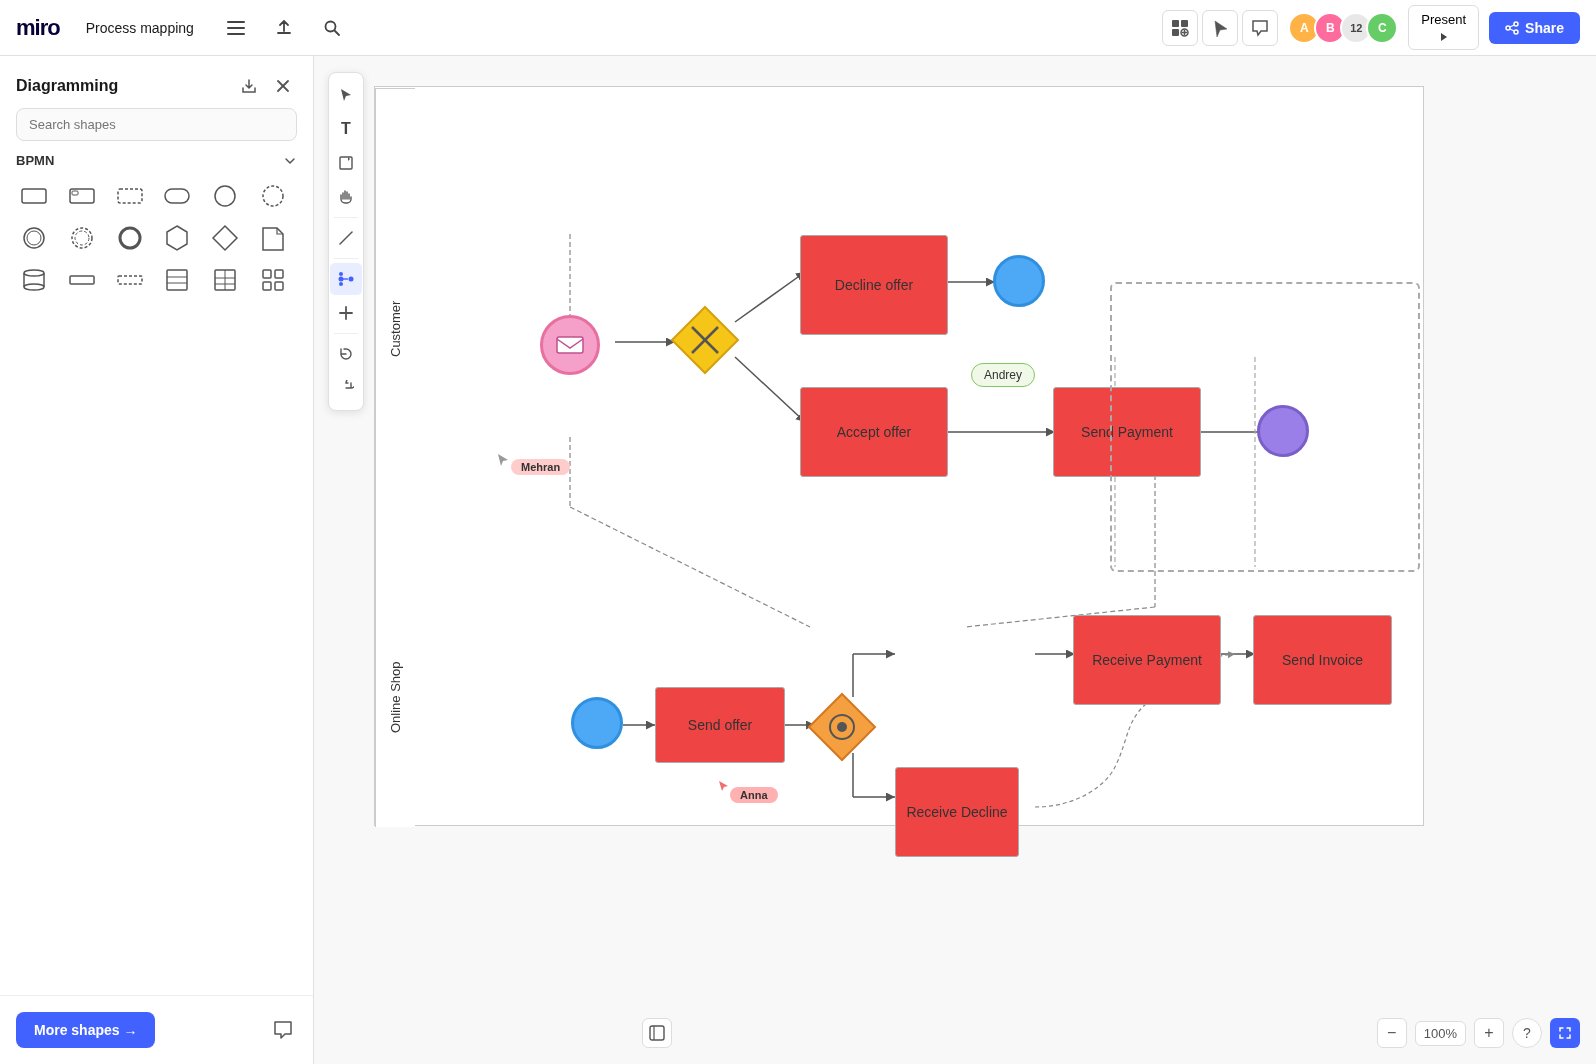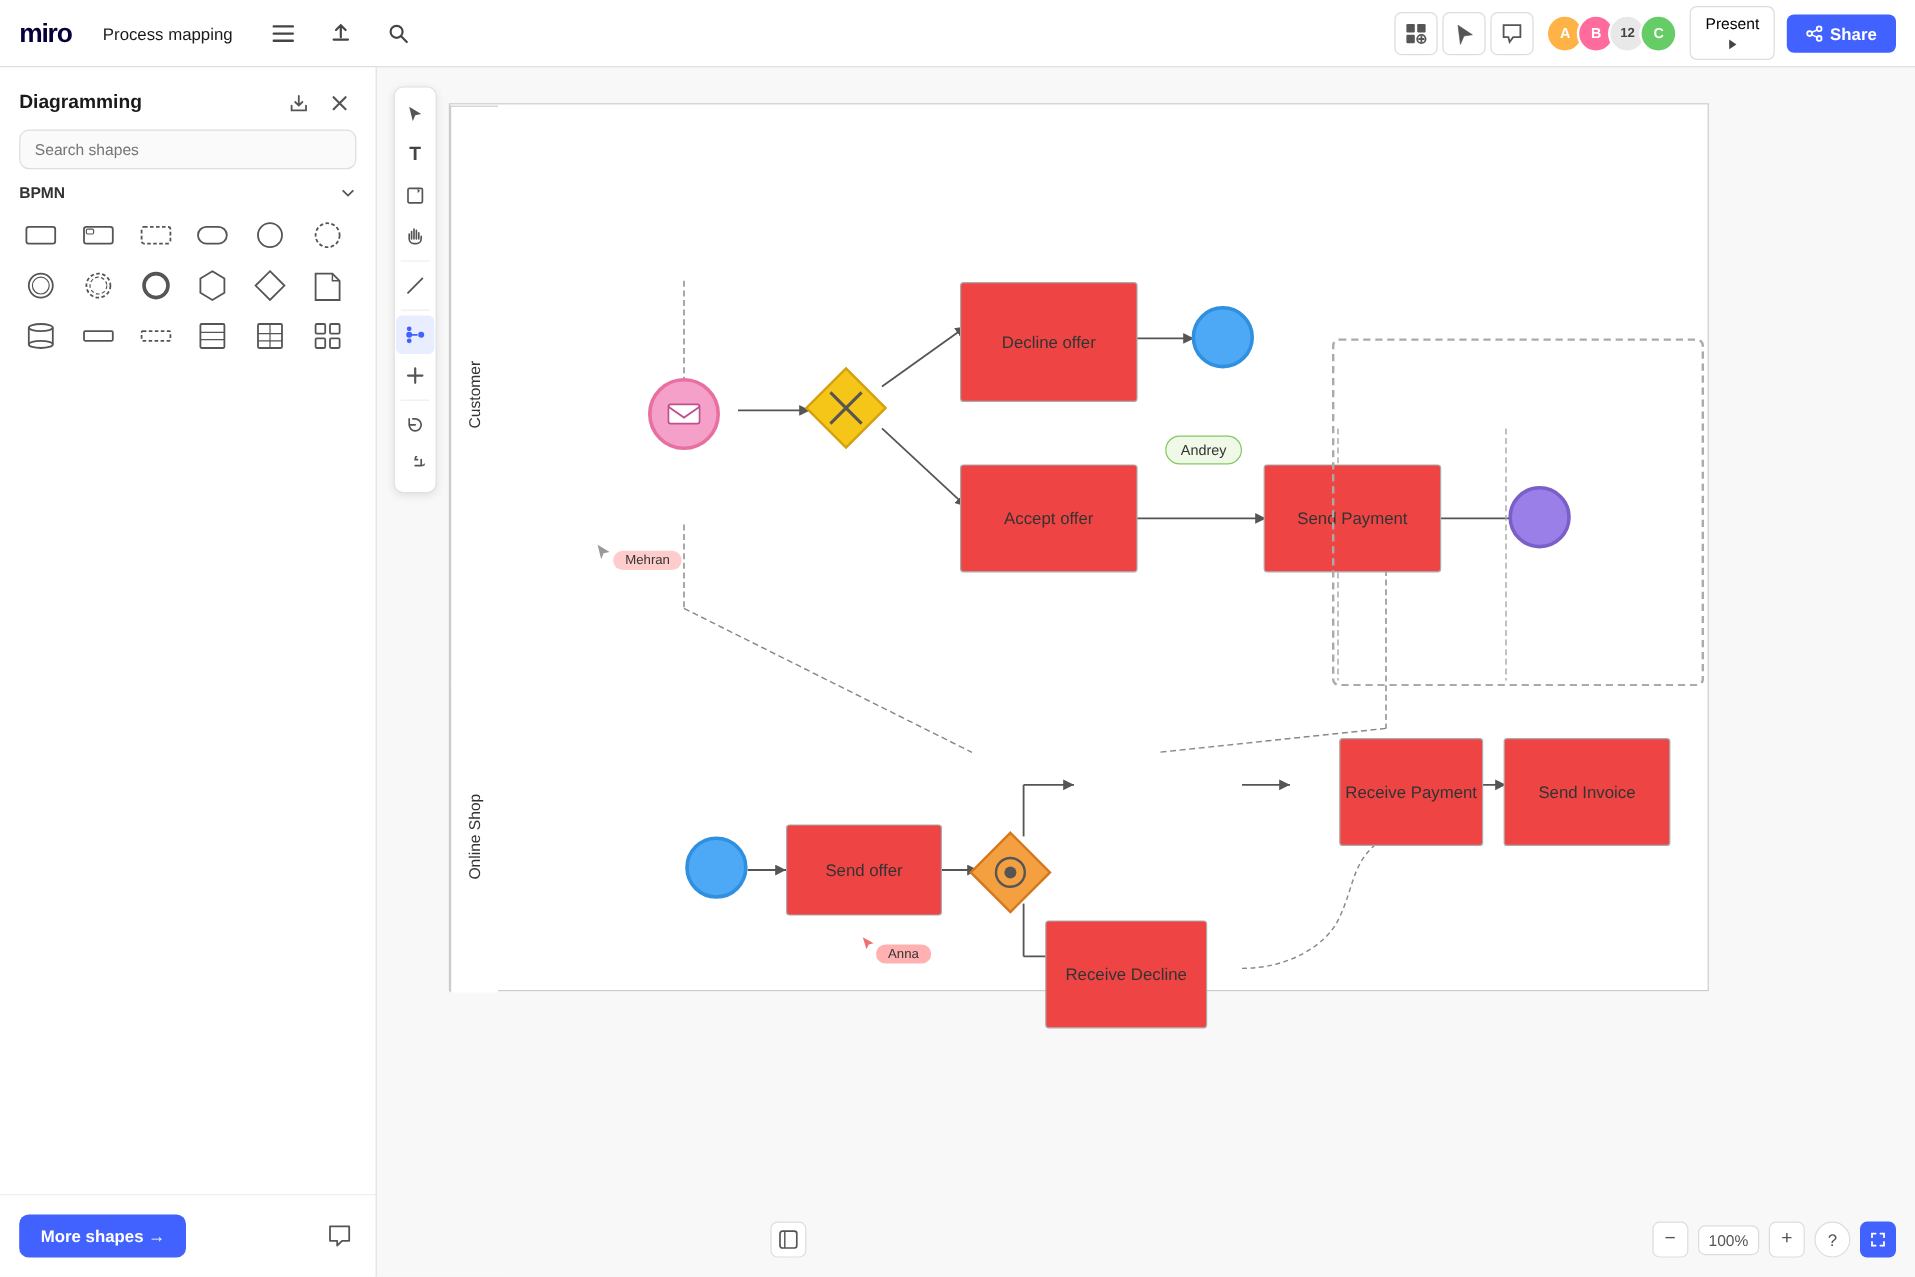--- a/index.html
+++ b/index.html
@@ -125,21 +125,21 @@
     .annotation-bubble {
       position: absolute;
       background: #f0f9e8; border: 1.5px solid #82c862; border-radius: 20px;
       padding: 4px 12px; font-size: 12px; color: #333;
       display: flex; align-items: center; justify-content: center;
     }
 
     
     .cursor-label {
       position: absolute; background: #ffcccc; border-radius: 12px;
-      padding: 2px 10px; font-size: 11px; color: #333; font-weight: 400;
+      padding: 2px 10px; font-size: 11px; color: #333; font-weight: 700;
       white-space: nowrap;
     }
 
     
     .dashed-box {
       position: absolute; border: 2px dashed #aaa; border-radius: 6px;
     }
   </style>
 </head>
 <body>
@@ -539,29 +539,29 @@
 
       <div style="position:absolute;left:432px;top:605px;width:70px;height:70px;">
         <svg width="70" height="70" viewBox="0 0 70 70">
           <polygon points="35,2 68,35 35,68 2,35" fill="#f5a040" stroke="#d47820" stroke-width="2"></polygon>
           <circle cx="35" cy="35" r="12" fill="none" stroke="#555" stroke-width="2"></circle>
           <circle cx="35" cy="35" r="5" fill="#555"></circle>
         </svg>
       </div>
 
 
-      <div class="bpmn-node bpmn-task" style="left:698px;top:528px;width:120px;height:90px;margin-left:43px;">
+      <div class="bpmn-node bpmn-task" style="left:698px;top:528px;width:148px;height:90px;">
         <span>Receive Payment</span>
       </div>
 
       <div class="bpmn-node bpmn-task" style="left:878px;top:528px;width:139px;height:90px;">
         <span>Send Invoice</span>
       </div>
 
-      <div class="bpmn-node bpmn-task" style="left:496px;top:680px;width:135px;height:90px;">
+      <div class="bpmn-node bpmn-task" style="left:520px;top:680px;width:124px;height:90px;">
         <span>Receive Decline</span>
       </div>
 
       <div style="position:absolute;left:342px;top:693px;">
         <svg width="14" height="14" viewBox="0 0 14 14">
             <path d="M2 1l9 5-4 1-2 4z" fill="#f07070"></path>
           </svg>
       </div>
       <div class="cursor-label" style="left:355px;top:700px;background:#ffb0b0;">
         <span>Anna</span>

